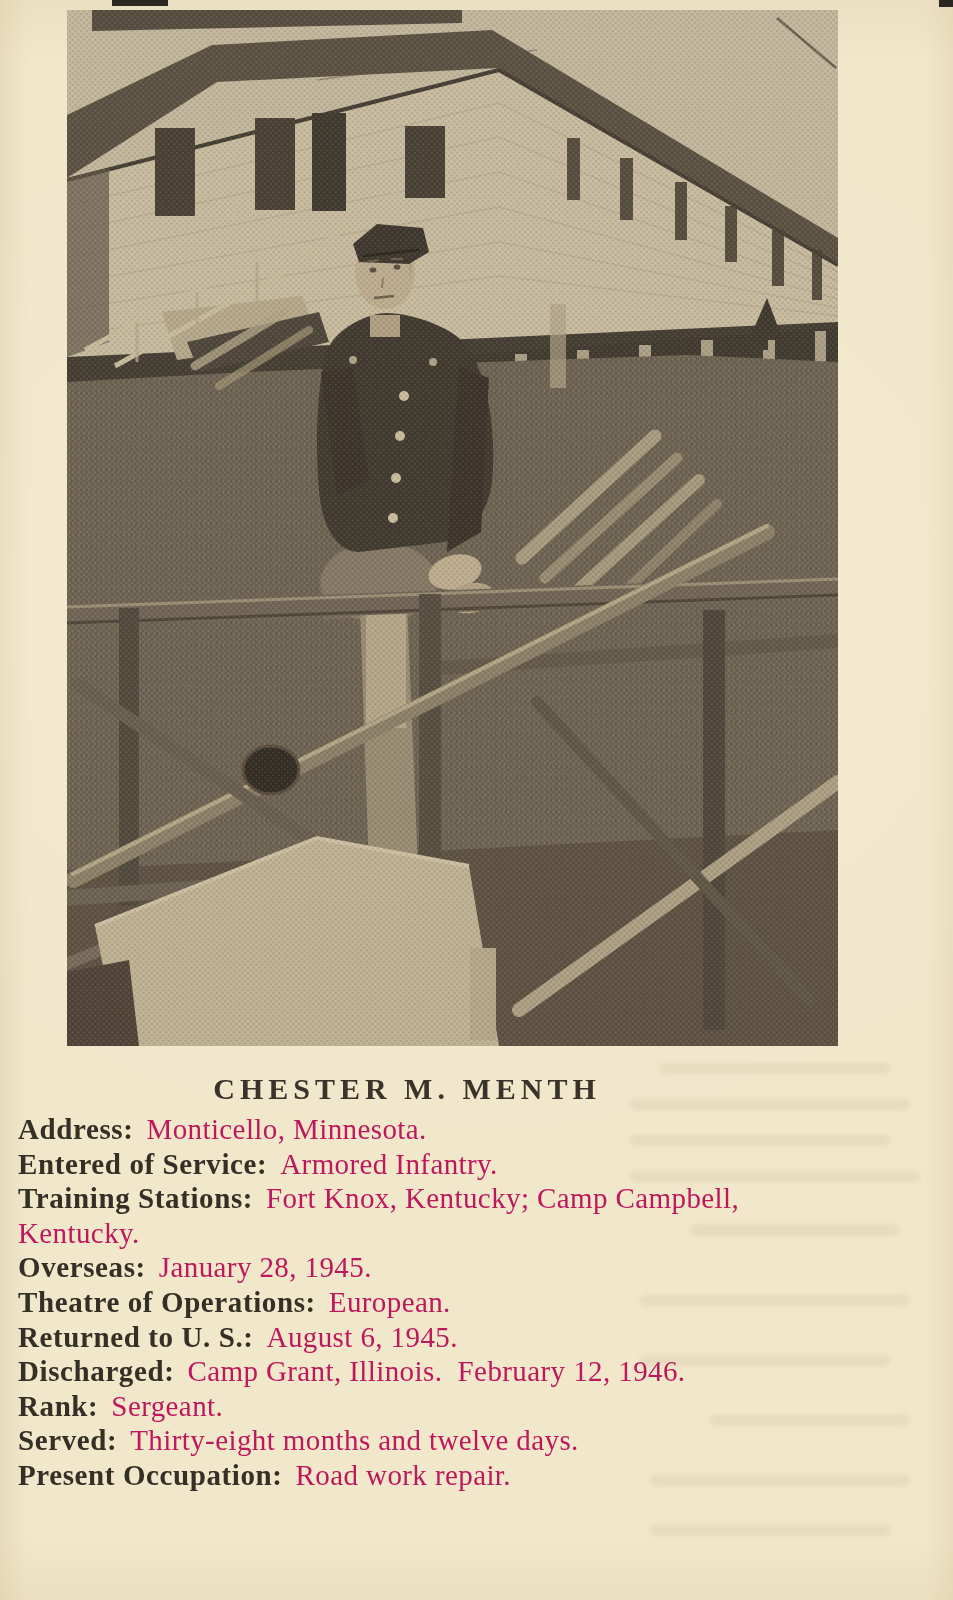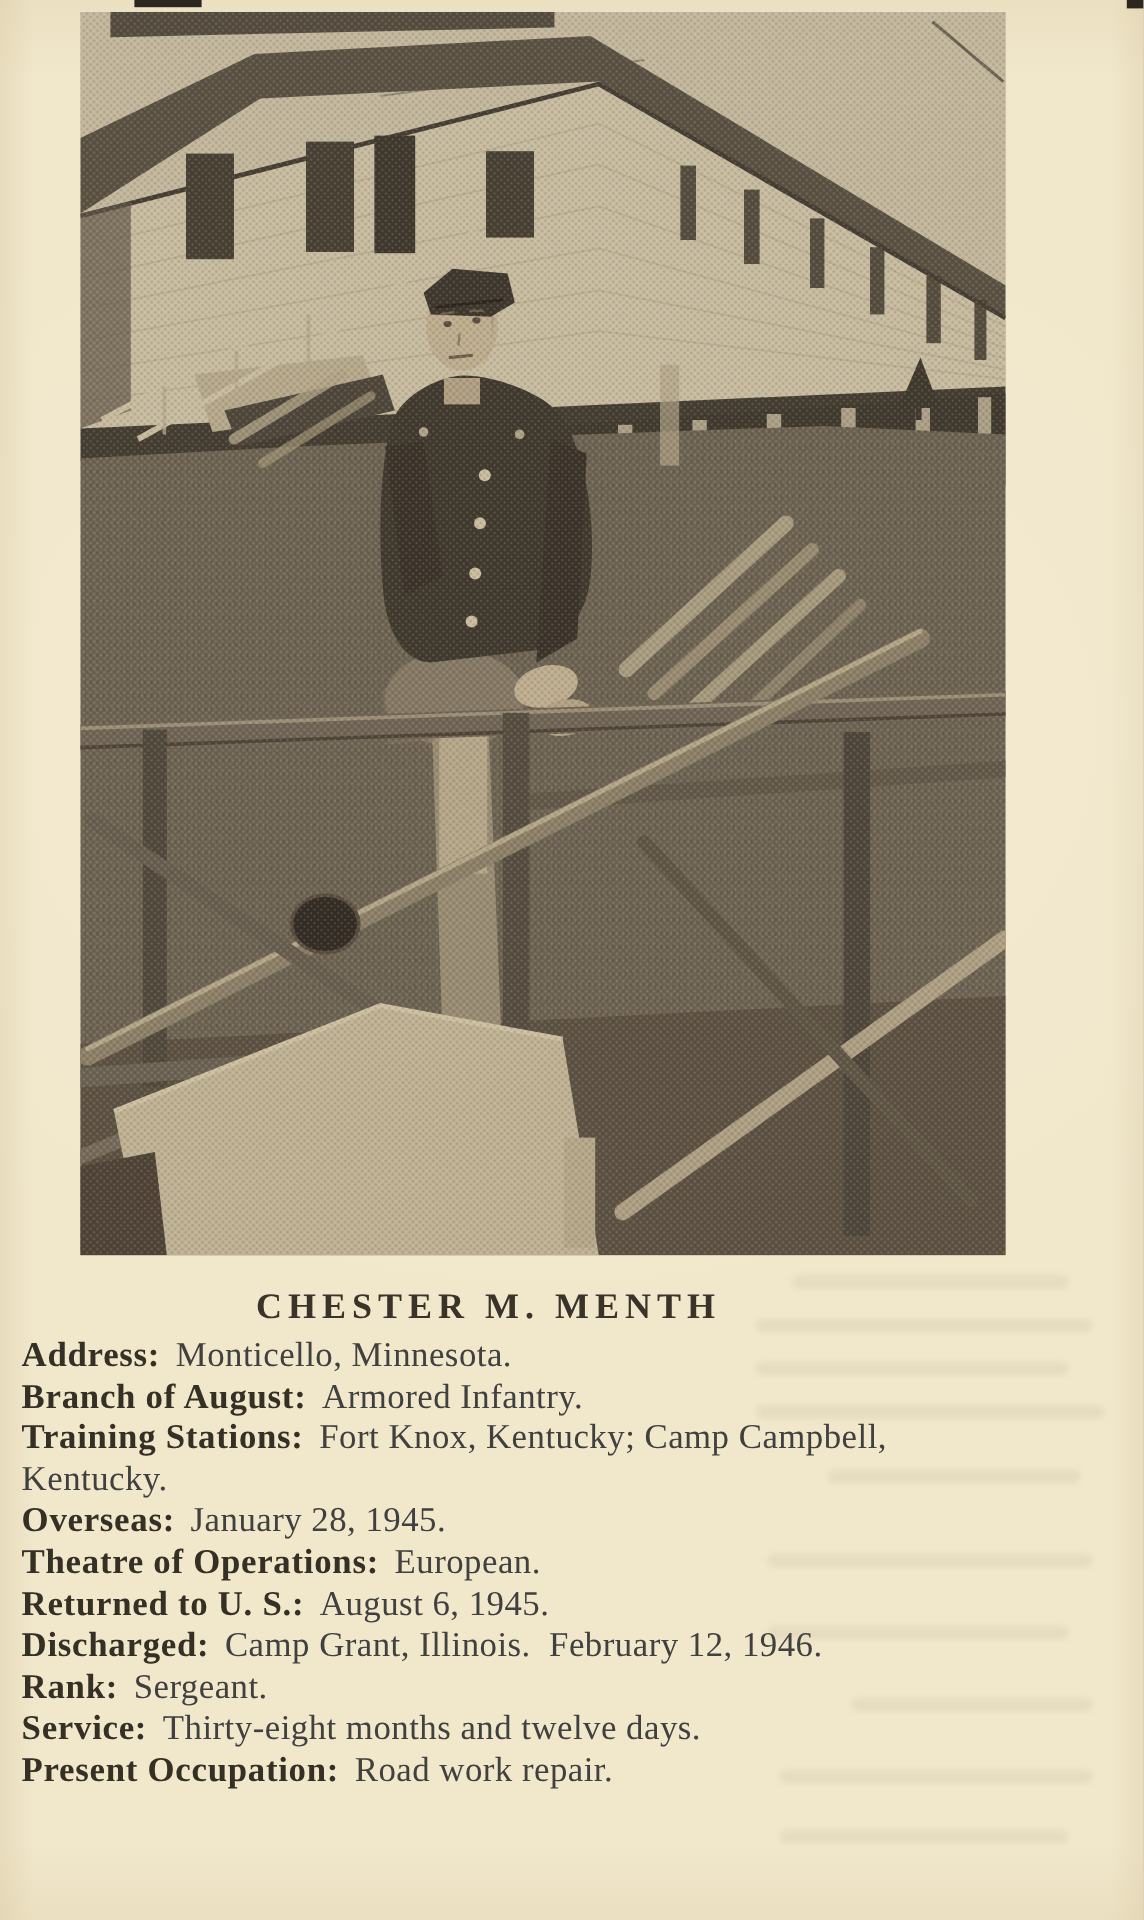--- a/index.html
+++ b/index.html
@@ -31,21 +31,21 @@
   .record{
     position:absolute;left:18px;top:1112px;right:16px;
     color:#3b352b;
   }
   .record p{
     margin:0;font-size:29px;line-height:34.6px;
     white-space:pre-wrap;
   }
   .record .lbl{font-weight:700;letter-spacing:0.6px;color:#353026;}
   .record .lbl:not(:empty){margin-right:13px;}
-  .record .val{font-weight:400;letter-spacing:0.4px;color:#404040;}
+  .record .val{font-weight:400;letter-spacing:0.4px;color:#be185d;}
   
   .ghost{position:absolute;pointer-events:none;filter:blur(2.5px);}
   .ghost span{
     position:absolute;height:11px;border-radius:5px;
     background:rgba(125,130,92,0.10);
   }
 </style>
 </head>
 <body>
 
@@ -237,29 +237,29 @@
   <rect x="0" y="0" width="771" height="1036" fill="url(#ht)" opacity="0.16"></rect>
   <rect x="0" y="0" width="771" height="1036" fill="url(#htl)" opacity="0.22"></rect>
   <rect x="0" y="0" width="771" height="1036" fill="#8a7a5f" opacity="0.07"></rect>
 </svg>
 </div>
 
 <div class="caption-title">CHESTER M. MENTH</div>
 
 <div class="record">
   <p><span class="lbl">Address:</span><span class="val">Monticello, Minnesota.</span></p>
-  <p><span class="lbl">Branch of August:</span><span class="val">Armored Infantry.</span></p>
+  <p><span class="lbl">Entered of Service:</span><span class="val">Armored Infantry.</span></p>
   <p><span class="lbl">Training Stations:</span><span class="val">Fort Knox, Kentucky; Camp Campbell,</span></p>
   <p><span class="lbl"></span><span class="val">Kentucky.</span></p>
   <p><span class="lbl">Overseas:</span><span class="val">January 28, 1945.</span></p>
   <p><span class="lbl">Theatre of Operations:</span><span class="val">European.</span></p>
   <p><span class="lbl">Returned to U. S.:</span><span class="val">August 6, 1945.</span></p>
   <p><span class="lbl">Discharged:</span><span class="val">Camp Grant, Illinois.  February 12, 1946.</span></p>
   <p><span class="lbl">Rank:</span><span class="val">Sergeant.</span></p>
-  <p><span class="lbl">Service:</span><span class="val">Thirty-eight months and twelve days.</span></p>
+  <p><span class="lbl">Served:</span><span class="val">Thirty-eight months and twelve days.</span></p>
   <p><span class="lbl">Present Occupation:</span><span class="val">Road work repair.</span></p>
 </div>
 
 <div class="ghost" style="left:600px;top:1055px;width:350px;height:520px;">
   <span style="left:60px;top:8px;width:230px;"></span>
   <span style="left:30px;top:44px;width:280px;"></span>
   <span style="left:30px;top:80px;width:260px;"></span>
   <span style="left:30px;top:116px;width:290px;"></span>
   <span style="left:90px;top:170px;width:210px;"></span>
   <span style="left:40px;top:240px;width:270px;"></span>

